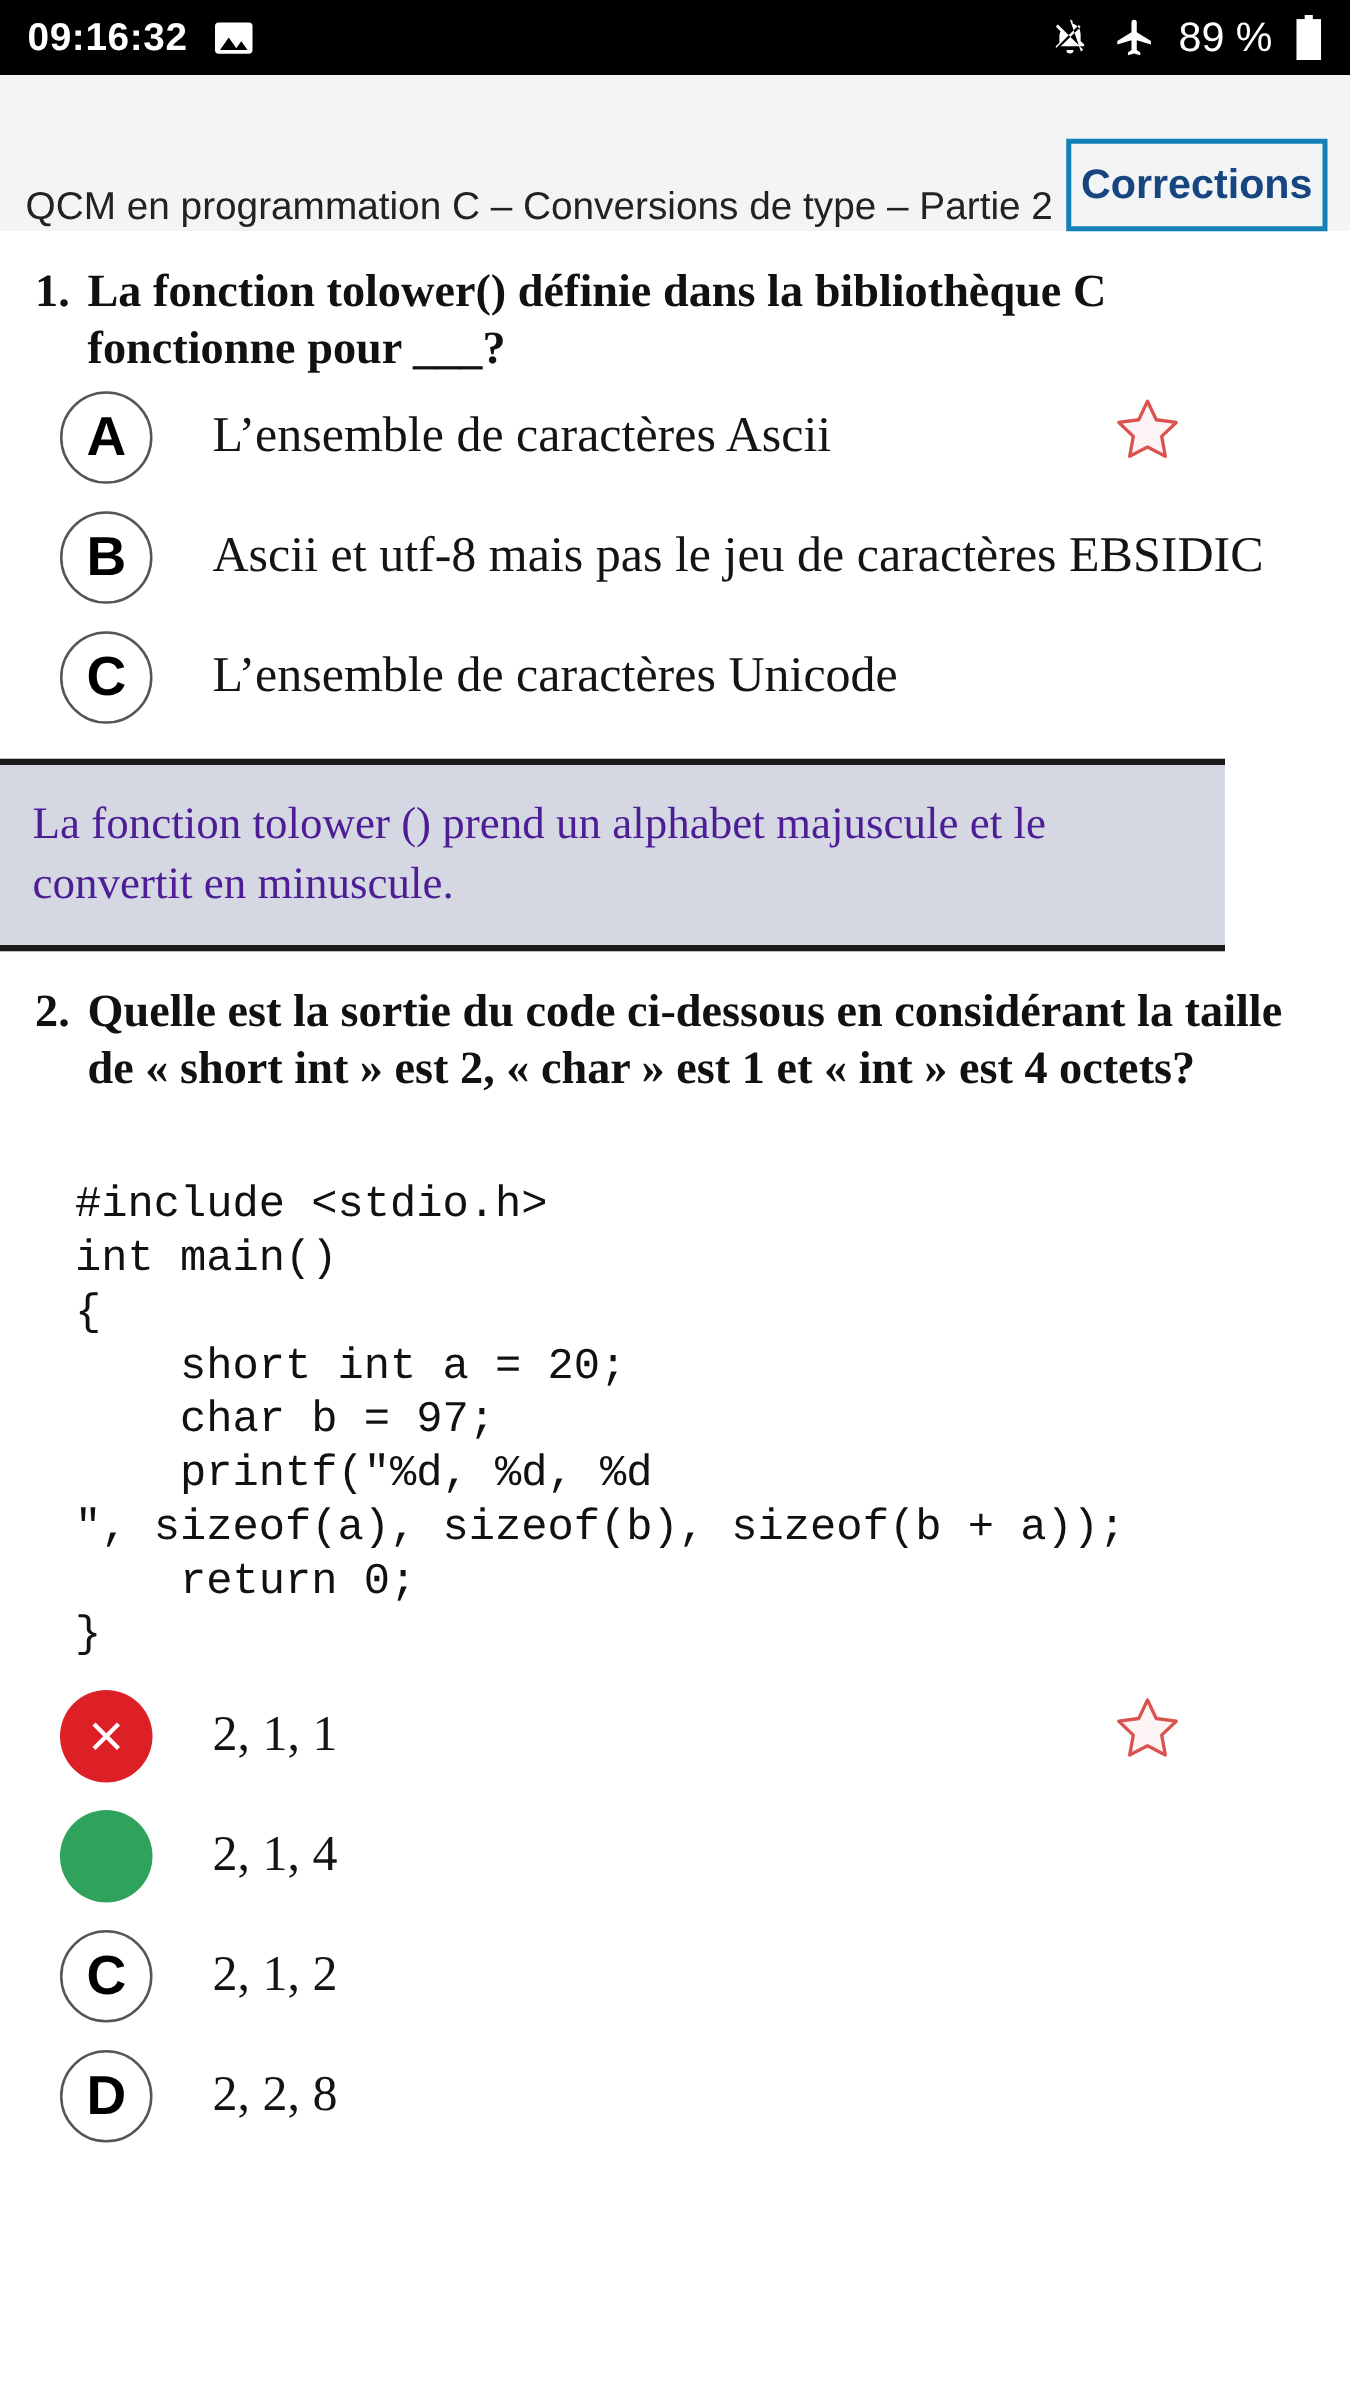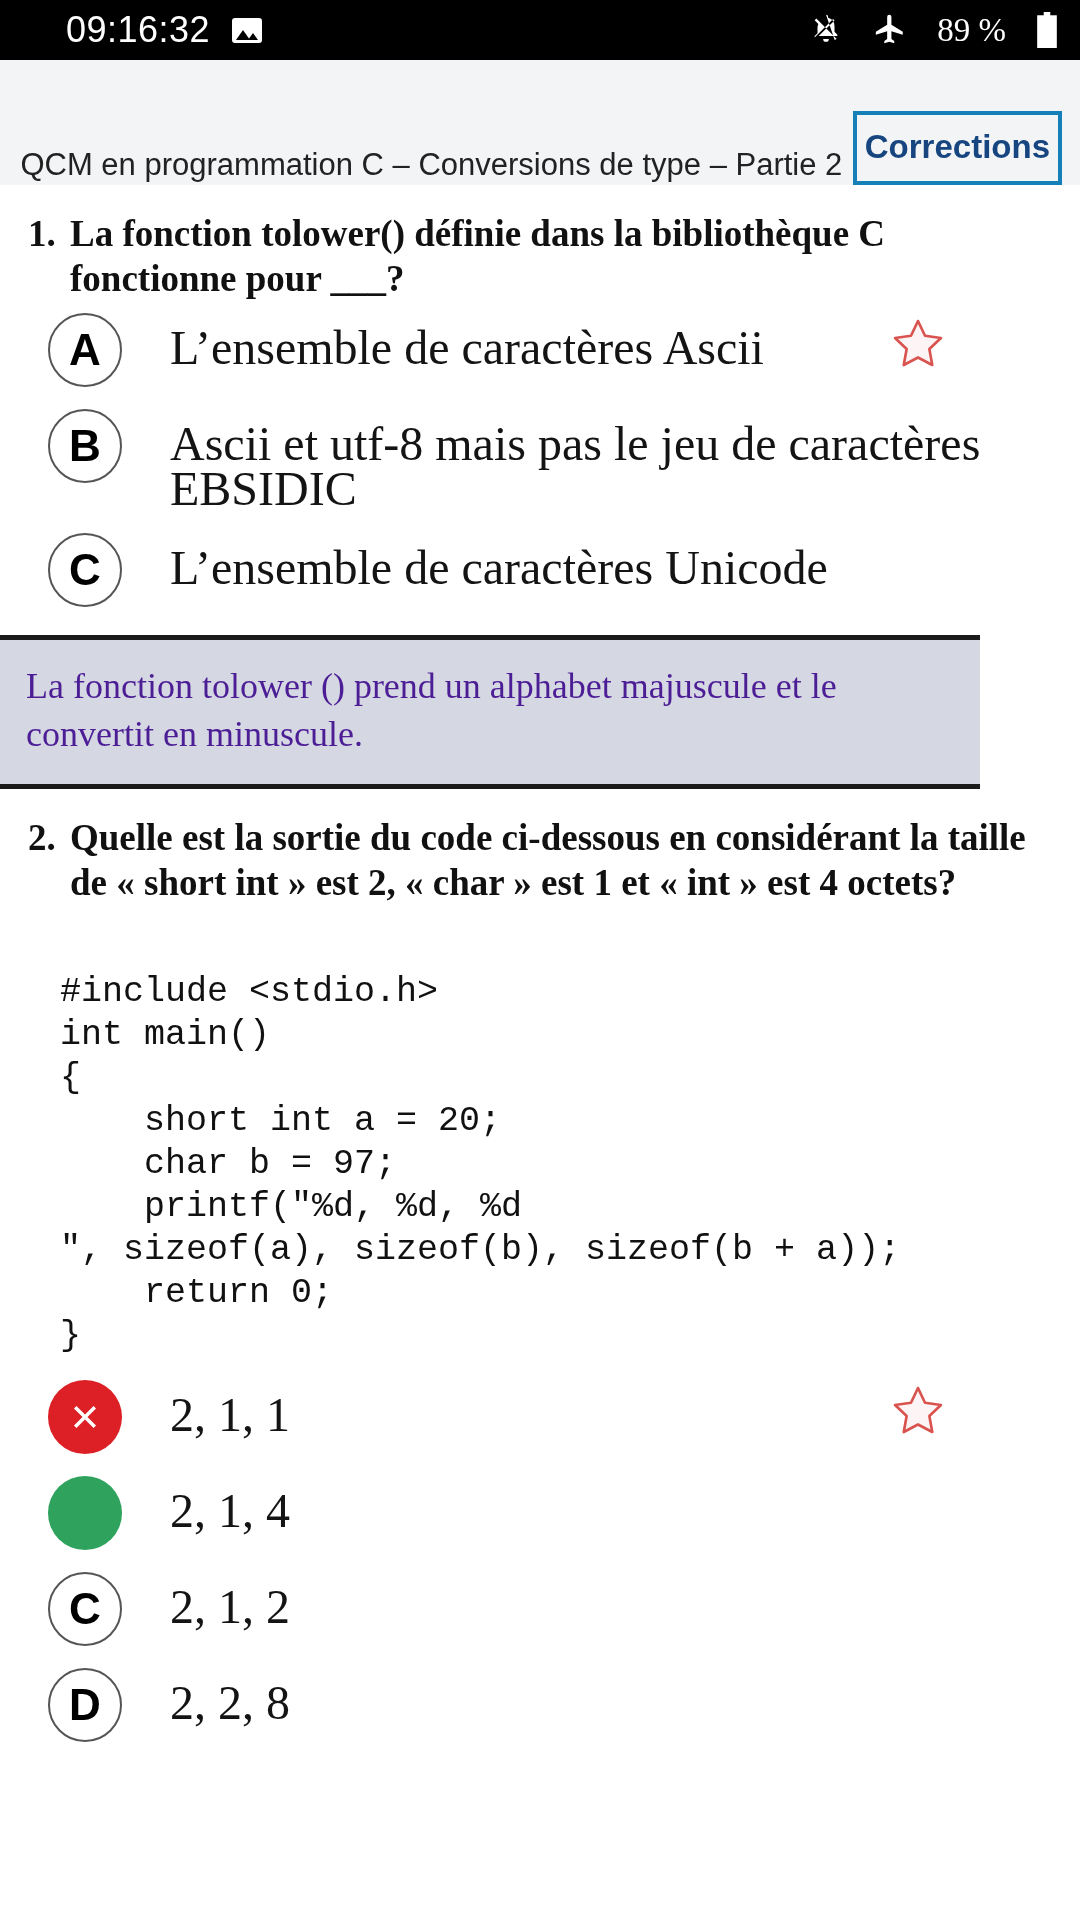--- a/index.html
+++ b/index.html
@@ -11,24 +11,24 @@
   }
 
   
   .statusbar{
     height:60px; width:1080px;
     background:#000000; color:#ffffff;
     display:flex; align-items:center;
     padding:0 22px;
     font-family:"Liberation Sans", sans-serif;
   }
-  .sb-time{ font-size:36px; letter-spacing:.5px; font-weight:400;margin-left:44px; }
+  .sb-time{ font-size:31px; letter-spacing:.5px; font-weight:700; }
   .sb-left-icons{ display:flex; align-items:center; margin-left:22px; }
   .sb-spacer{ flex:1; }
-  .sb-right{ display:flex; align-items:flex-start; gap:30px;font-family:Liberation Serif, serif; }
+  .sb-right{ display:flex; align-items:center; gap:18px; }
   .sb-pct{ font-size:33px; }
   .icon-image{
     width:30px;height:25px;background:#fff;border-radius:3px;position:relative;overflow:hidden;
   }
   .icon-image::after{
     content:""; position:absolute; left:4px; bottom:3px;
     border-left:7px solid transparent; border-right:7px solid transparent;
     border-bottom:10px solid #000;
   }
   .icon-image::before{
@@ -102,21 +102,21 @@
   }
   .badge.correct-plain{
     background:#2fa35e; border:none;
   }
   .badge.wrong{
     background:#dd1f26; border:none;
   }
   .chk{ width:42px; height:42px; display:block; }
   .opt-text{
     flex:1;
-    font-size:48px;
+    font-size:40px;
     line-height:45px;
     color:#141414;
     padding-left:48px;
     padding-top:12px;
   }
   .star{
     position:absolute;
     right:105px;
     top:14px;
     width:58px;height:58px;

